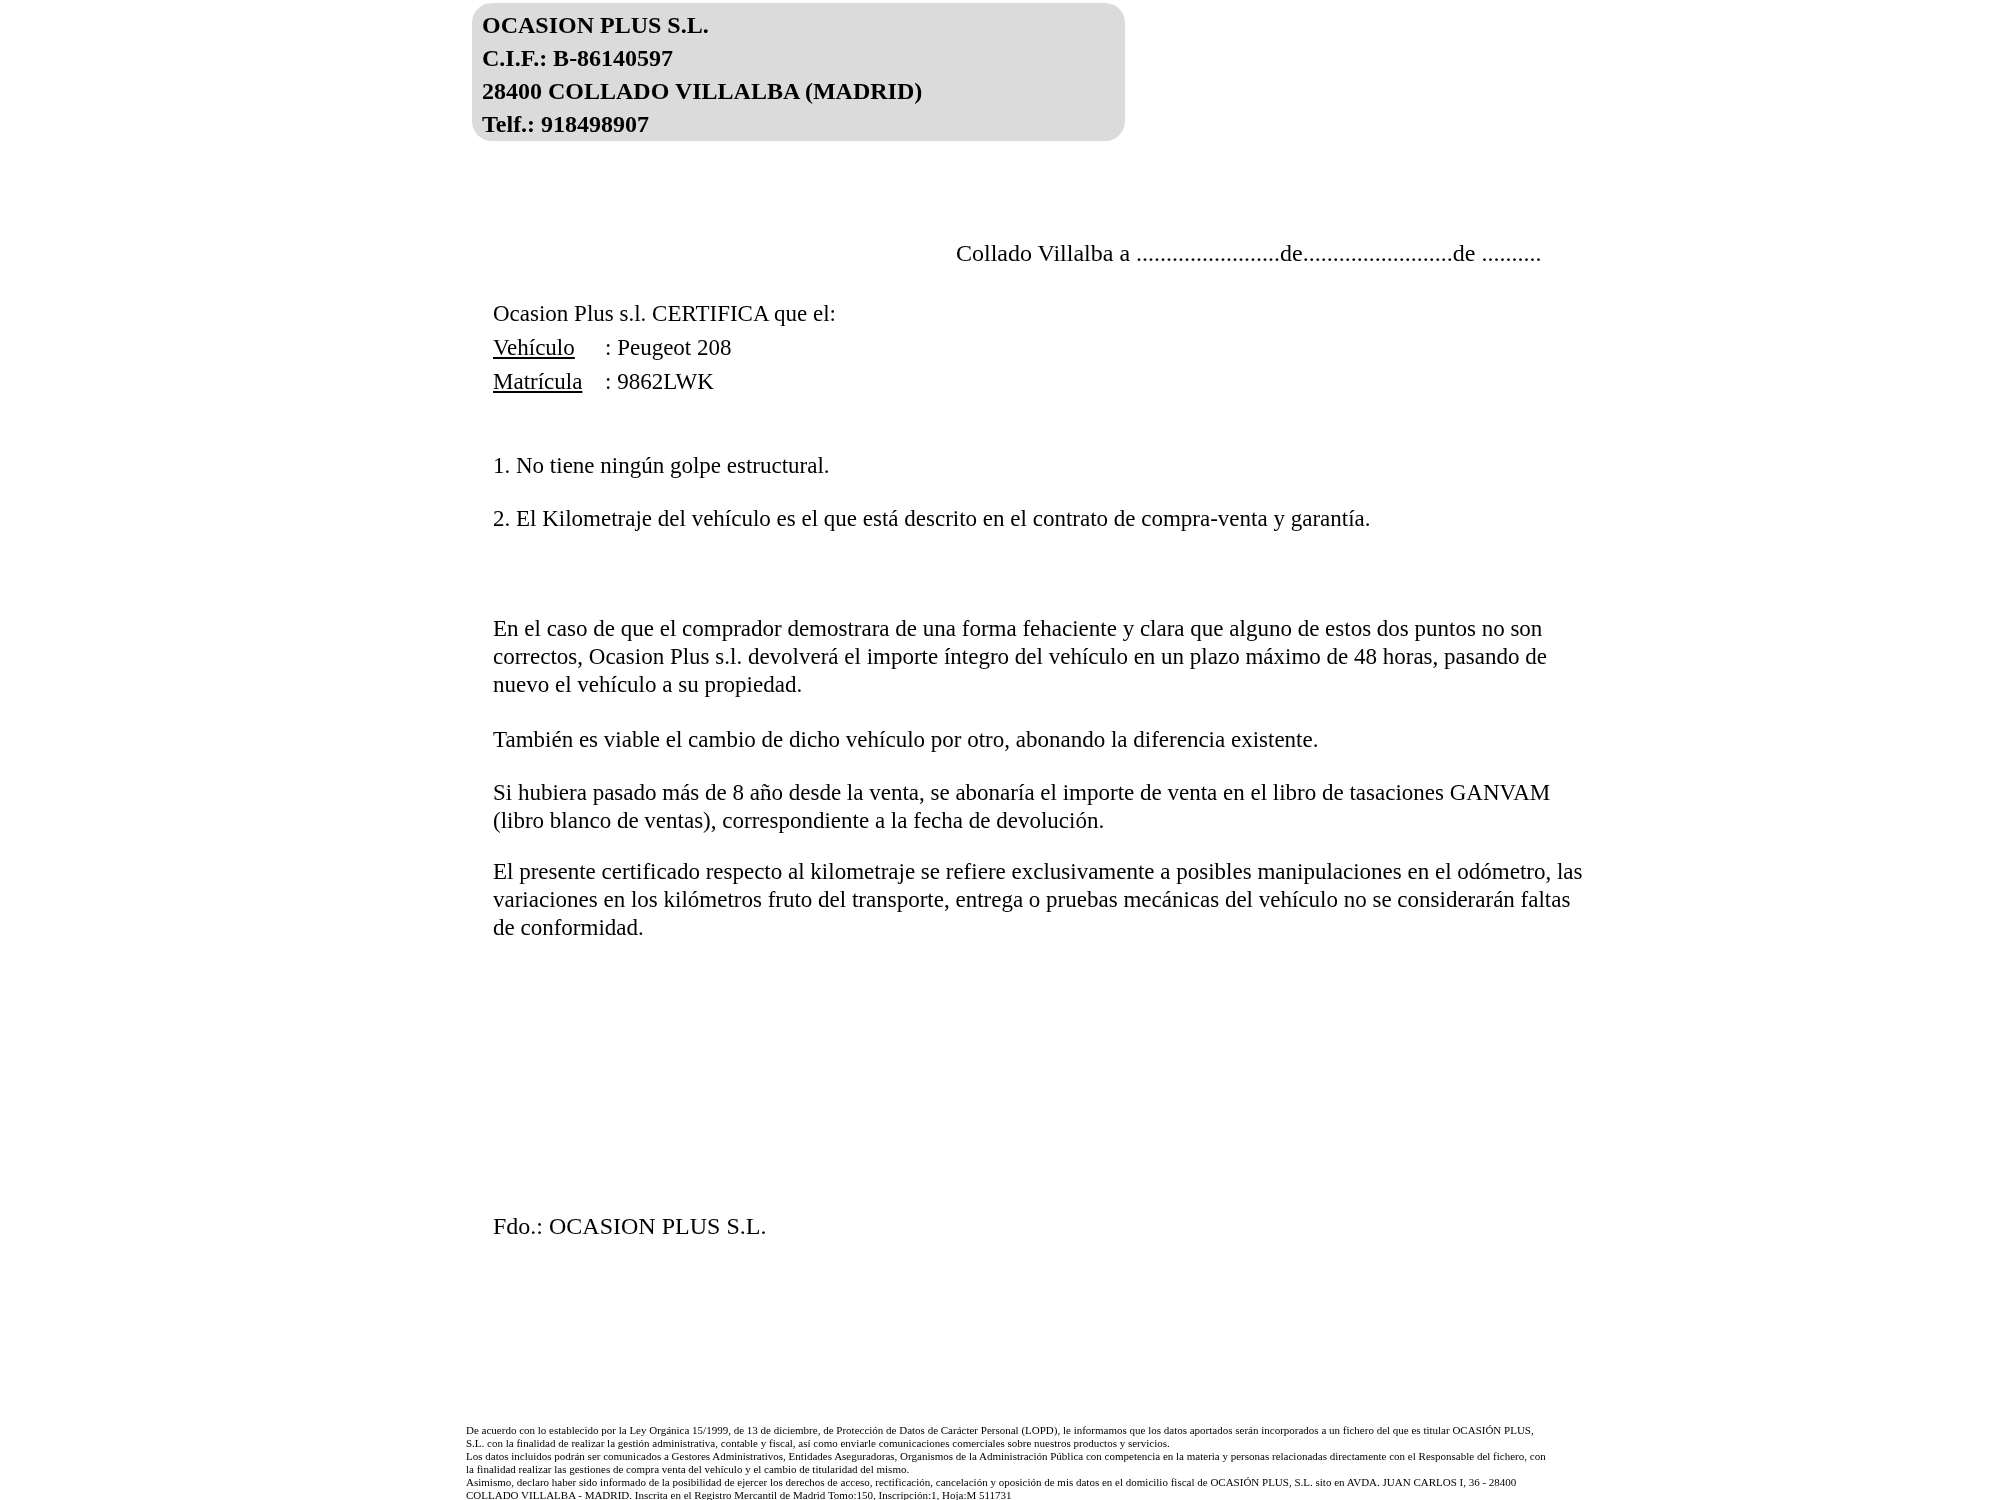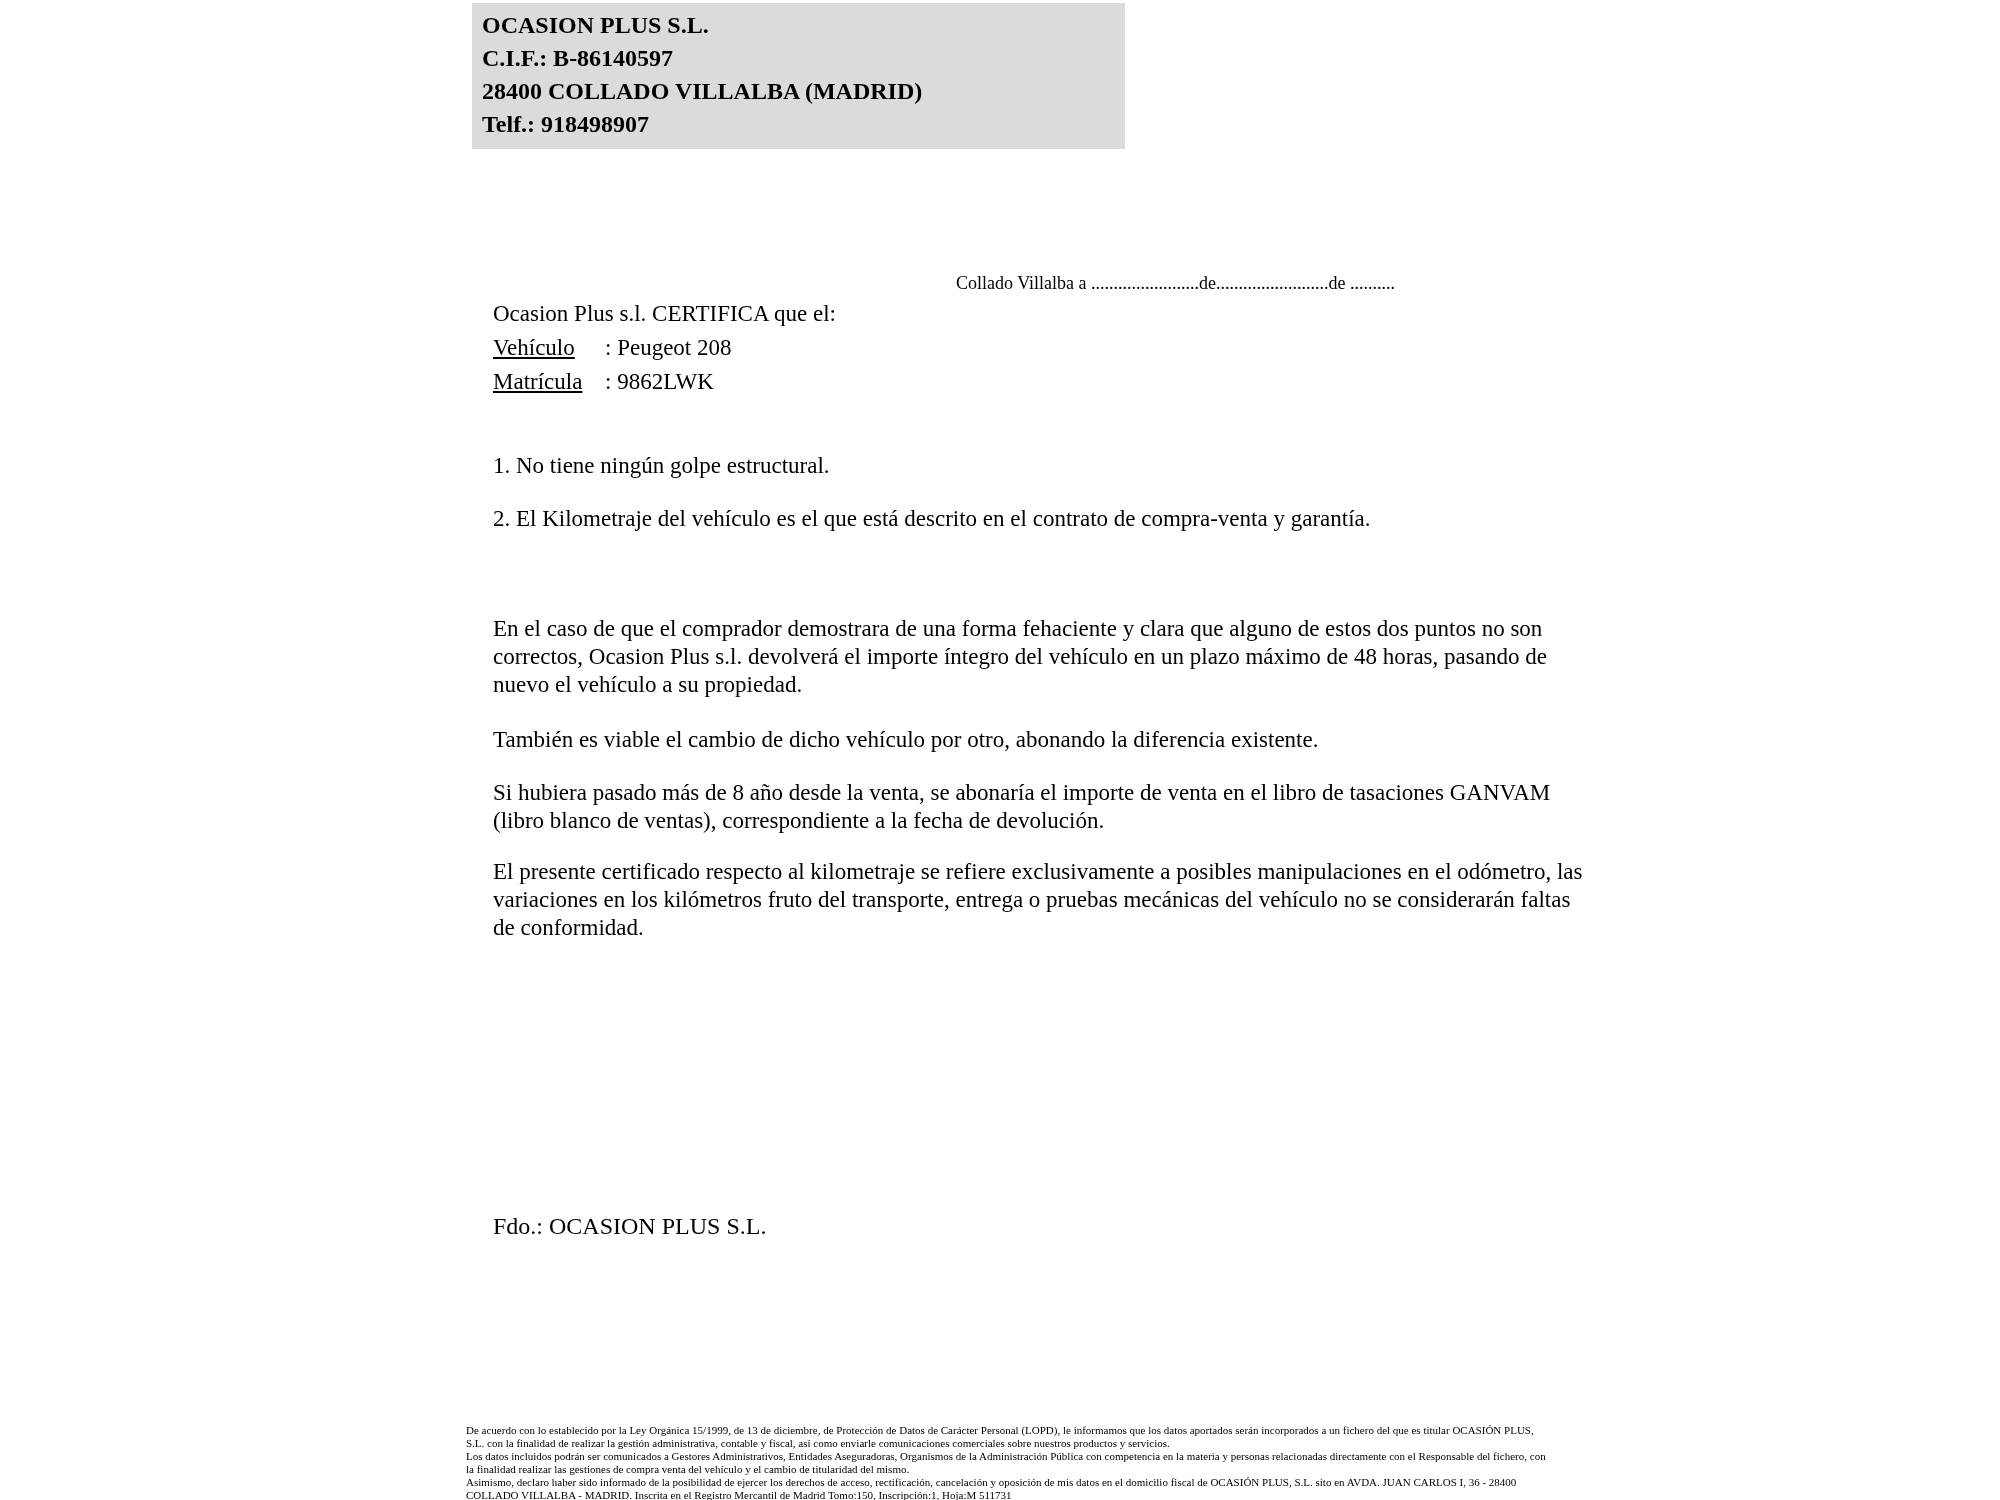--- a/index.html
+++ b/index.html
@@ -15,35 +15,35 @@
     overflow: hidden;
     font-family: "Liberation Serif", serif;
     color: #000000;
   }
   .header-box {
     position: absolute;
     left: 472px;
     top: 3px;
     width: 643px;
     background: #dbdbdb;
-    padding: 6px 0 8px 10px;
+    padding: 6px 0 0 10px;
     font-weight: bold;
     font-size: 24px;
     line-height: 33px;
+    border-radius: 20px;
   }
   .header-box div {
     white-space: nowrap;
   }
   .date-line {
     position: absolute;
     left: 956px;
     top: 240px;
-    font-size: 18px;
+    font-size: 24px;
     white-space: nowrap;
-    margin-top: 33px;
   }
   .body-text {
     position: absolute;
     left: 470px;
     width: 1095px;
     font-size: 23px;
     line-height: 28px;
     margin-left: 23px;
   }
   .certifica { top: 300px; }

